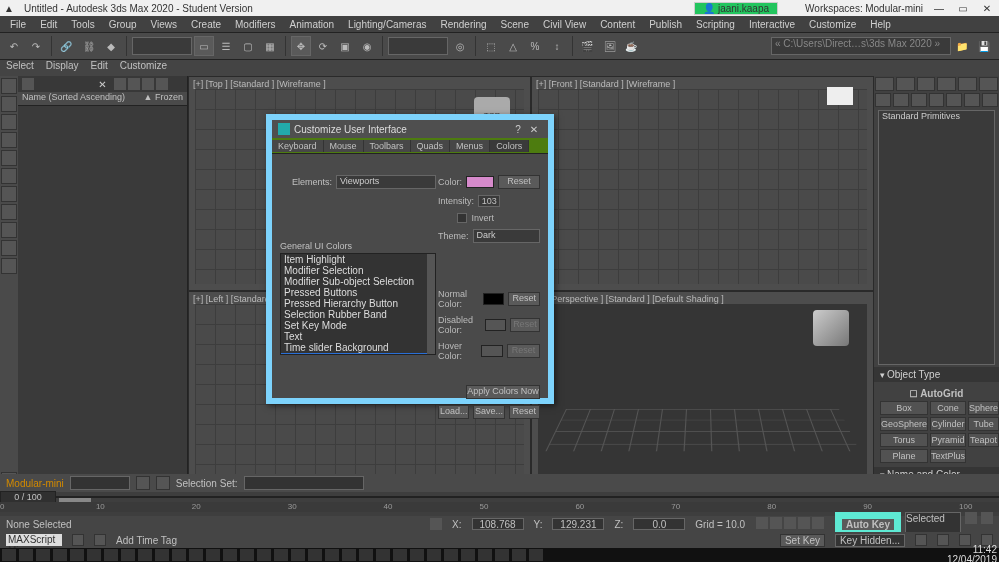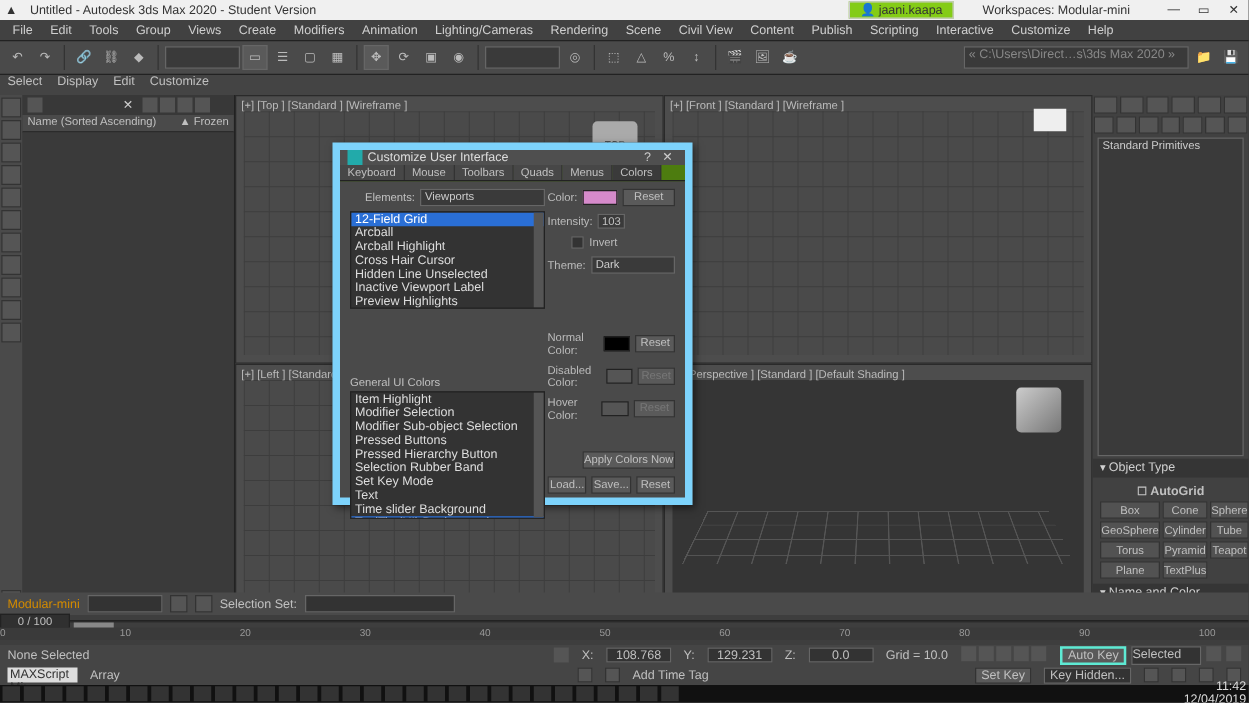--- a/index.html
+++ b/index.html
@@ -2,22 +2,22 @@
 <html><head>
 <meta charset="utf-8">
 <style>
 * { margin:0; padding:0; box-sizing:border-box; font-family:"Segoe UI",Tahoma,sans-serif; font-size:10px; user-select:none; }
 body { width:999px; height:562px; background:#3a3a3a; color:#c0c0c0; overflow:hidden; position:relative; }
 
 
 .titlebar { height:16px; background:#f0f0f0; display:flex; align-items:center; color:#333; }
 .titlebar .t-left { display:flex; align-items:center; gap:4px; padding:0 4px; }
 .titlebar .t-title { flex:1; padding-left:6px; }
-.titlebar .t-user { padding:0 8px; background:#84cc16; border:1px solid #ccc; font-size:9px; }
-.titlebar .t-ws { padding:0 23px; font-size:9px; }
+.titlebar .t-user { padding:0 8px; background:#22c55e; border:1px solid #ccc; font-size:9px; }
+.titlebar .t-ws { padding:0 4px; font-size:9px;margin-left:23px; }
 .titlebar .t-btns { display:flex; }
 .titlebar .t-btns span { width:24px; text-align:center; }
 
 
 .menubar { height:16px; background:#414141; display:flex; align-items:center; gap:2px; padding:0 4px; color:#d0d0d0; }
 .menubar span.mi { padding:0 6px; }
 
 
 .toolrow { height:28px; background:#4a4a4a; border-top:1px solid #222; border-bottom:1px solid #222; display:flex; align-items:center; padding:0 4px; gap:2px; }
 .tool-ic { width:20px; height:20px; display:flex; align-items:center; justify-content:center; border:1px solid transparent; color:#bbb; }
@@ -94,21 +94,21 @@
 .time-track { flex:1; position:relative; background:#555; border-top:1px solid #222; border-bottom:1px solid #222;}
 .time-track .slider { position:absolute; left:3px; top:1px; width:32px; height:10px; background:#888; }
 .time-ticks { position:relative; height:10px; background:#3a3a3a; }
 .time-ticks span { position:absolute; font-size:8px; color:#999; top:0; }
 
 
 .statusA { position:absolute; left:0; right:0; bottom:30px; height:16px; background:#454545; display:flex; align-items:center; gap:10px; padding:0 6px; font-size:9px;}
 .statusA .fld { width:52px; height:12px; background:#333; border:1px solid #666; text-align:center;}
 .statusA .play i { width:12px; height:12px; background:#555; display:inline-block; margin:0 1px; }
 .statusA .kf { margin-left:auto; display:flex; gap:4px;}
-.statusA .kf .btn { background:#5a5a5a; border:2px solid #5eead4; padding:0 4px;}
+.statusA .kf .btn { background:#5a5a5a; border:7px solid #5eead4; padding:0 4px;font-weight:bold;}
 .statusA .kf .drop { width:56px; background:#333; border:1px solid #666;}
 
 .statusB { position:absolute; left:0; right:0; bottom:14px; height:16px; background:#454545; display:flex; align-items:center; gap:10px; padding:0 6px; font-size:9px;}
 .statusB .prompt { width:56px; height:12px; background:#ddd; color:#333; text-align:left; padding:0 2px;}
 .statusB .ar { width:380px;}
 .statusB .ic { width:12px; height:12px; background:#555; border:1px solid #333;}
 
 
 .taskbar { position:absolute; left:0; right:0; bottom:0; height:14px; background:#111; display:flex; align-items:center; gap:3px; padding:0 2px;}
 .taskbar i { width:14px; height:12px; background:#333; }
@@ -116,21 +116,21 @@
 
 
 .dialog { position:absolute; left:266px; top:114px; width:288px; height:290px; background:#4a4a4a; border:6px solid #7dd3fc; box-shadow:2px 2px 6px rgba(0,0,0,.5); display:flex; flex-direction:column;}
 .dlg-title { height:18px; background:#4f4f4f; display:flex; align-items:center; padding:0 6px; color:#ddd;}
 .dlg-title .icn { width:12px; height:12px; background:#2aa; margin-right:4px;}
 .dlg-title .sp { flex:1; }
 .dlg-title .hb,.dlg-title .xb { width:16px; text-align:center; color:#ccc;}
 .dlg-tabs { height:16px; background:#4d7c0f; display:flex; border-bottom:1px solid #222;align-items:center;}
 .dlg-tabs span { padding:1px 6px; font-size:9px; background:#474747; border-right:1px solid #333; }
 .dlg-tabs span.act { background:#3a3a3a; }
-.dlg-body { flex:1; position:relative; padding:6px 8px;}
+.dlg-body { flex:1; position:relative; padding:6px 8px;margin-top:15px;}
 .dlg-row { display:flex; align-items:center; gap:4px; margin-bottom:4px; }
 .dlg-lab { width:52px; text-align:right; font-size:9px;}
 .dlg-drop { flex:1; height:14px; background:#3a3a3a; border:1px solid #666; font-size:9px; padding:0 3px; color:#ccc;}
 .listbox { height:78px; background:#333; border:1px solid #222; overflow:hidden; font-size:9px; margin-bottom:6px; position:relative;}
 .listbox .li { padding:0 3px; line-height:11px; color:#ddd;}
 .listbox .li.sel { background:#2a6fd6; color:#fff;}
 .listbox::after { content:''; position:absolute; right:0; top:0; bottom:0; width:8px; background:#555;}
 .section-lab { font-size:9px; margin:4px 0 2px 0;}
 .color-sw { width:28px; height:12px; border:1px solid #222;}
 .dlg-right { position:absolute; left:166px; top:6px; right:8px; }
@@ -374,21 +374,20 @@
   <div class="kf">
     <span class="btn">Auto Key</span>
     <span class="drop">Selected</span>
     <i class="ic" style="width:12px;height:12px;background:#555;display:inline-block"></i>
     <i class="ic" style="width:12px;height:12px;background:#555;display:inline-block"></i>
   </div>
 </div>
 
 <div class="statusB">
   <span class="prompt">MAXScript Mi:</span>
-  <span class="ar">Array</span>
   <span class="ic"></span>
   <span class="ic"></span>
   <span>Add Time Tag</span>
   <div style="flex:1"></div>
   <span class="btn" style="background:#5a5a5a;border:1px solid #333;padding:0 4px">Set Key</span>
   <span style="background:#333;border:1px solid #666;padding:0 4px">Key Hidden...</span>
   <span class="ic"></span>
     <span class="ic"></span>
     <span class="ic"></span>
     <span class="ic"></span>
@@ -449,29 +448,20 @@
       <span>Menus</span>
       <span class="act">Colors</span>
     </div>
   <div class="dlg-body">
 
     <div style="width:156px">
       <div class="dlg-row">
         <span class="dlg-lab">Elements:</span>
         <span class="dlg-drop">Viewports</span>
       </div>
-      <div class="listbox" id="list1">
-          <div class="li sel">12-Field Grid</div>
-          <div class="li">Arcball</div>
-          <div class="li">Arcball Highlight</div>
-          <div class="li">Cross Hair Cursor</div>
-          <div class="li">Hidden Line Unselected</div>
-          <div class="li">Inactive Viewport Label</div>
-          <div class="li">Preview Highlights</div>
-        </div>
       <div style="height:44px"></div>
       <div class="section-lab">General UI Colors</div>
       <div class="listbox" style="height:102px" id="list2">
           <div class="li">Item Highlight</div>
           <div class="li">Modifier Selection</div>
           <div class="li">Modifier Sub-object Selection</div>
           <div class="li">Pressed Buttons</div>
           <div class="li">Pressed Hierarchy Button</div>
           <div class="li">Selection Rubber Band</div>
           <div class="li">Set Key Mode</div>

